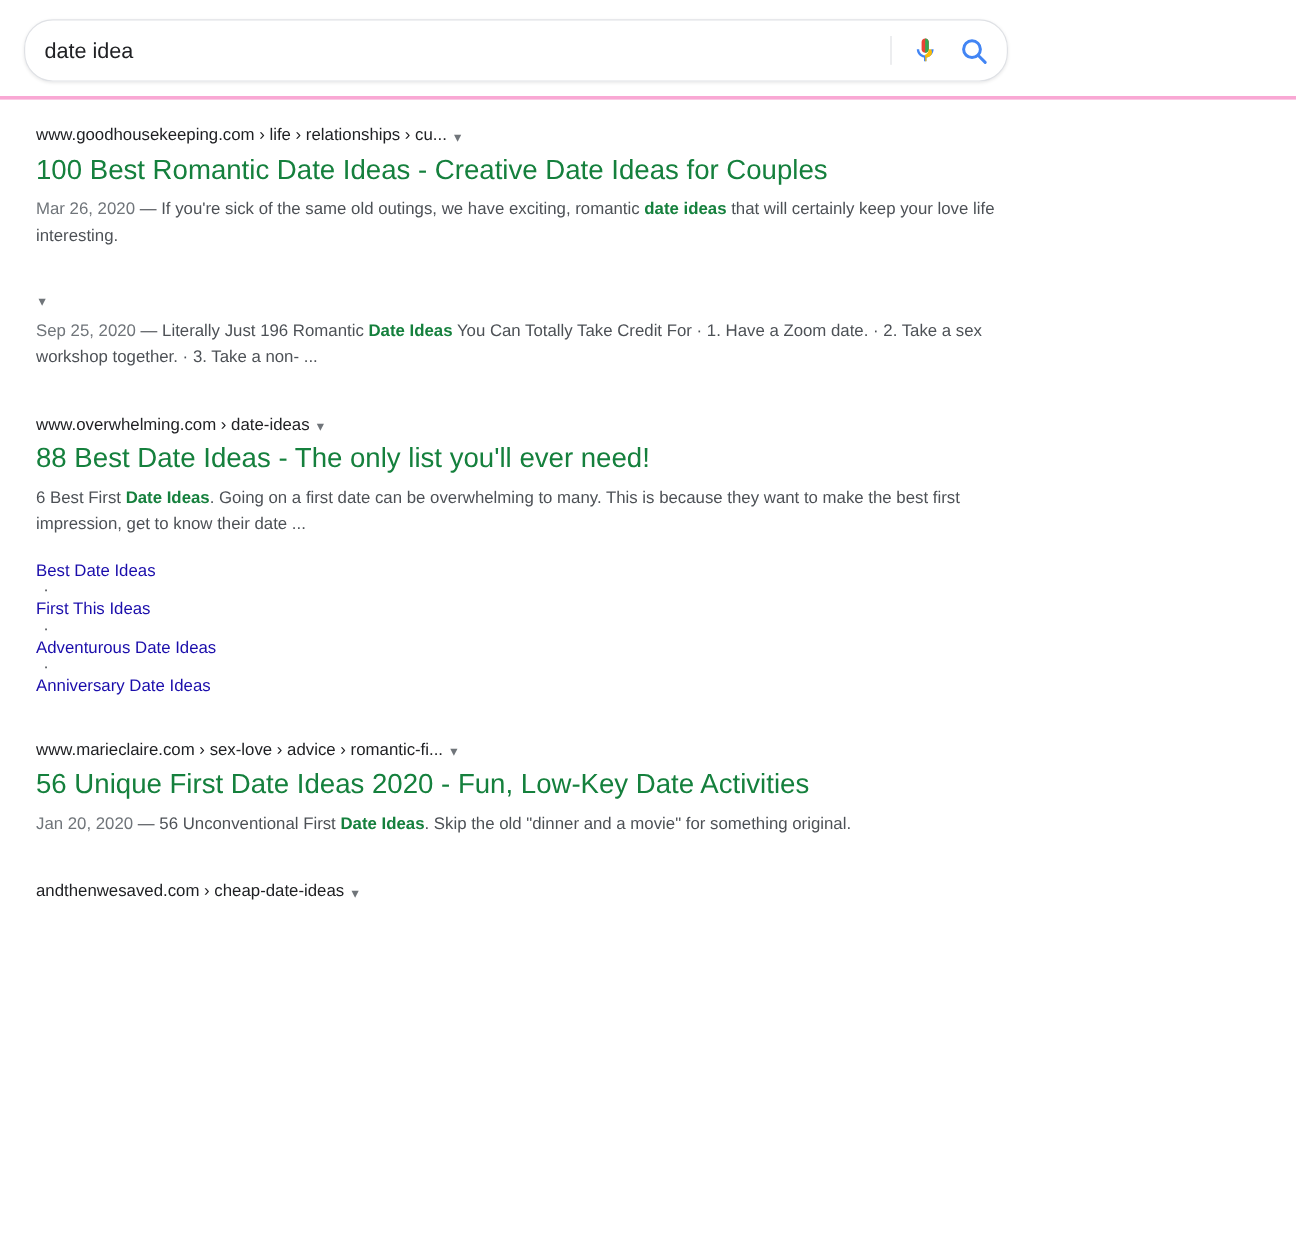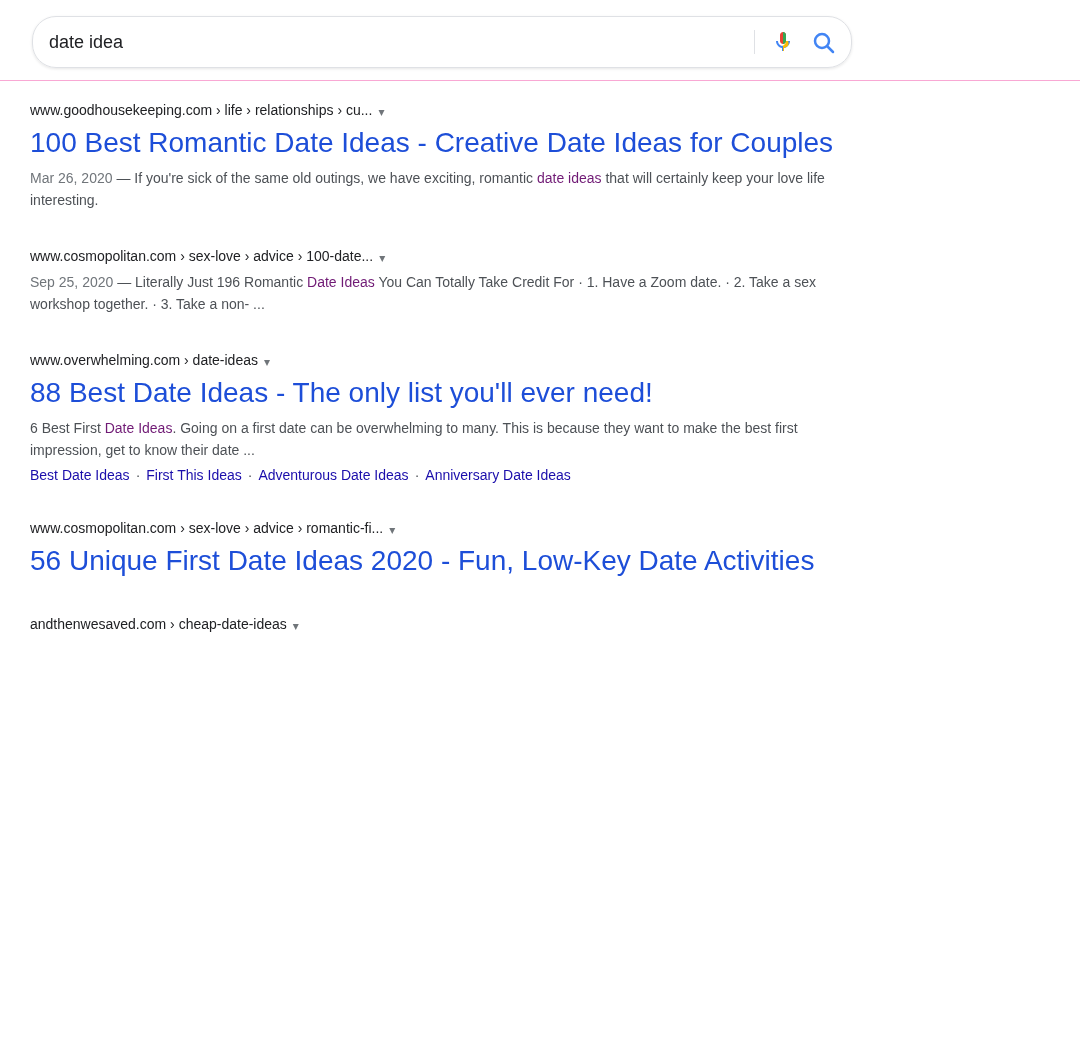--- a/index.html
+++ b/index.html
@@ -10,22 +10,22 @@
 
     body {
       font-family: Arial, sans-serif;
       background: #fff;
       color: #202124;
       width: 1080px;
       min-height: 1043px;
     }
 
     .search-bar-container {
-      padding: 16px 20px 12px 32px;
-      border-bottom: 1px solid #f9a8d4;
+      padding: 16px 20px 12px 20px;
+      border-bottom: 3px solid #f9a8d4;
     }
 
     .search-bar {
       display: flex;
       align-items: center;
       border: 1px solid #dfe1e5;
       border-radius: 24px;
       padding: 8px 16px;
       max-width: 820px;
       box-shadow: 0 1px 3px rgba(0,0,0,0.1);
@@ -88,50 +88,51 @@
       color: #202124;
     }
 
     .dropdown-arrow {
       color: #70757a;
       font-size: 12px;
       margin-left: 2px;
     }
 
     .result-title {
-      font-size: 28px;
-      color: #1d4ed8;
+      font-size: 23px;
+      color: #15803d;
       text-decoration: none;
       line-height: 1.3;
       cursor: pointer;
       display: block;
       margin-bottom: 6px;
     }
 
     .result-snippet {
       font-size: 14px;
       color: #4d5156;
       line-height: 1.58;
     }
 
     .result-snippet .date-prefix {
       color: #70757a;
       margin-top: 36px;
     }
 
     .result-snippet b {
-      color: #701a75;
-      font-weight: normal;
+      color: #15803d;
+      font-weight: bold;
     }
 
     .sitelinks {
       display: flex;
       flex-wrap: wrap;
       gap: 0;
-      margin-top: 6px;
+      margin-top: 20px;
+      flex-direction: column;
     }
 
     .sitelink {
       font-size: 14px;
       color: #1a0dab;
       text-decoration: none;
       cursor: pointer;
     }
 
     .sitelink-separator {
@@ -177,21 +178,20 @@
 <div class="result-item">
       <div class="result-url">
         <span class="breadcrumb">www.goodhousekeeping.com › life › relationships › cu...</span>
         <span class="dropdown-arrow">▾</span>
       </div>
       <a class="result-title" href="#">100 Best Romantic Date Ideas - Creative Date Ideas for Couples</a>
       <div class="result-snippet"><span class="date-prefix">Mar 26, 2020</span><span> — If you're sick of the same old outings, we have exciting, romantic </span><b>date ideas</b><span> that will certainly keep your love life interesting.</span></div>
     </div>
     <div class="result-item">
       <div class="result-url">
-        <span class="breadcrumb">www.cosmopolitan.com › sex-love › advice › 100-date...</span>
         <span class="dropdown-arrow">▾</span>
       </div>
       <div class="result-snippet"><span class="date-prefix">Sep 25, 2020</span><span> — Literally Just 196 Romantic </span><b>Date Ideas</b><span> You Can Totally Take Credit For · 1. Have a Zoom date. · 2. Take a sex workshop together. · 3. Take a non- ...</span></div>
     </div>
     <div class="result-item">
       <div class="result-url">
         <span class="breadcrumb">www.overwhelming.com › date-ideas</span>
         <span class="dropdown-arrow">▾</span>
       </div>
       <a class="result-title" href="#">88 Best Date Ideas - The only list you'll ever need!</a>
@@ -201,24 +201,25 @@
         <span class="sitelink-separator">·</span>
         <a class="sitelink" href="#">First This Ideas</a>
         <span class="sitelink-separator">·</span>
         <a class="sitelink" href="#">Adventurous Date Ideas</a>
         <span class="sitelink-separator">·</span>
         <a class="sitelink" href="#">Anniversary Date Ideas</a>
       </div>
     </div>
     <div class="result-item">
       <div class="result-url">
-        <span class="breadcrumb">www.cosmopolitan.com › sex-love › advice › romantic-fi...</span>
+        <span class="breadcrumb">www.marieclaire.com › sex-love › advice › romantic-fi...</span>
         <span class="dropdown-arrow">▾</span>
       </div>
       <a class="result-title" href="#">56 Unique First Date Ideas 2020 - Fun, Low-Key Date Activities</a>
+      <div class="result-snippet"><span class="date-prefix">Jan 20, 2020</span><span> — 56 Unconventional First </span><b>Date Ideas</b><span>. Skip the old "dinner and a movie" for something original.</span></div>
     </div>
     <div class="result-item">
       <div class="result-url">
         <span class="breadcrumb">andthenwesaved.com › cheap-date-ideas</span>
         <span class="dropdown-arrow">▾</span>
       </div>
       <div class="result-snippet"></div>
     </div>
   </div>
 

